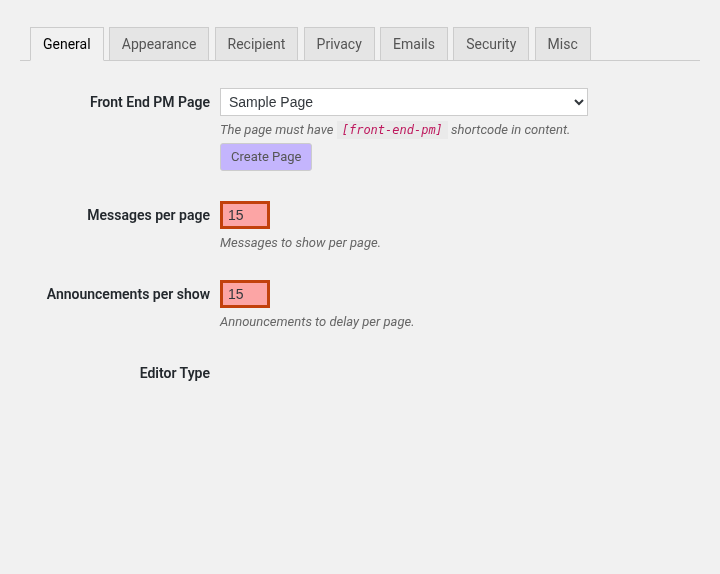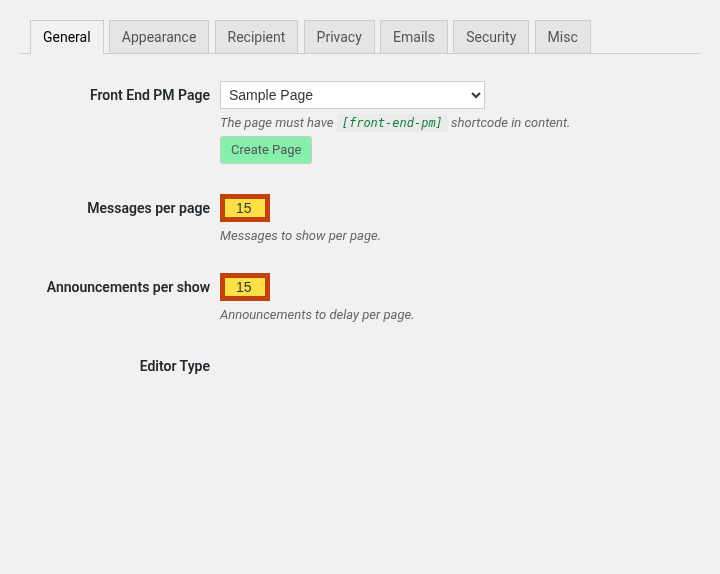--- a/index.html
+++ b/index.html
@@ -14,21 +14,21 @@
   .wrap {
     width: 720px;
     height: 574px;
     background: #f1f1f1;
     padding: 20px 20px 0 20px;
     overflow: hidden;
   }
   .nav-tab-wrapper {
     border-bottom: 1px solid #ccc;
     padding-left: 10px;
-    margin: 0 0 0 0;
+    margin: 7px 0 0 0;
   }
   .nav-tab {
     display: inline-block;
     padding: 6px 12px;
     margin: 0 2px -1px 0;
     border: 1px solid #ccc;
     background: #e5e5e5;
     color: #555;
     font-size: 14px;
     line-height: 20px;
@@ -53,56 +53,56 @@
     font-weight: 600;
     font-size: 14px;
     color: #23282d;
     line-height: 1.3;
   }
   .form-table td {
     vertical-align: top;
     padding: 15px 10px 15px 0;
   }
   select.wide {
-    width: 265px;
+    width: 368px;
     height: 28px;
     border: 1px solid #cccccc;
     background: #fff;
     font-size: 14px;
     padding: 2px 4px;
     color:#32373c;
   }
   input[type="text"].small {
     width: 50px;
     height: 28px;
-    border: 5px solid #c2410c;
-    padding: 3px 11px;
+    border: 3px solid #c2410c;
+    padding: 3px 5px;
     font-size: 14px;
     color:#32373c;
-    background:#fde047;
+    background:#fca5a5;
   }
   .description {
     color: #666;
     font-style: italic;
     font-size: 13px;
     margin: 6px 0 0 0;
     display: block;
   }
   code.shortcode {
     background: #eaeaea;
     padding: 2px 5px;
     font-family: Consolas, Monaco, monospace;
     font-size: 12px;
     font-style: italic;
-    color:#15803d;
+    color:#be185d;
   }
   .button {
     display: inline-block;
     border: 1px solid #ccc;
-    background: #86efac;
+    background: #c4b5fd;
     color: #555;
     padding: 3px 10px;
     font-size: 13px;
     cursor: pointer;
     margin-top: 6px;
     line-height: 20px;
     border-radius:3px;
   }
 </style>
 </head>

